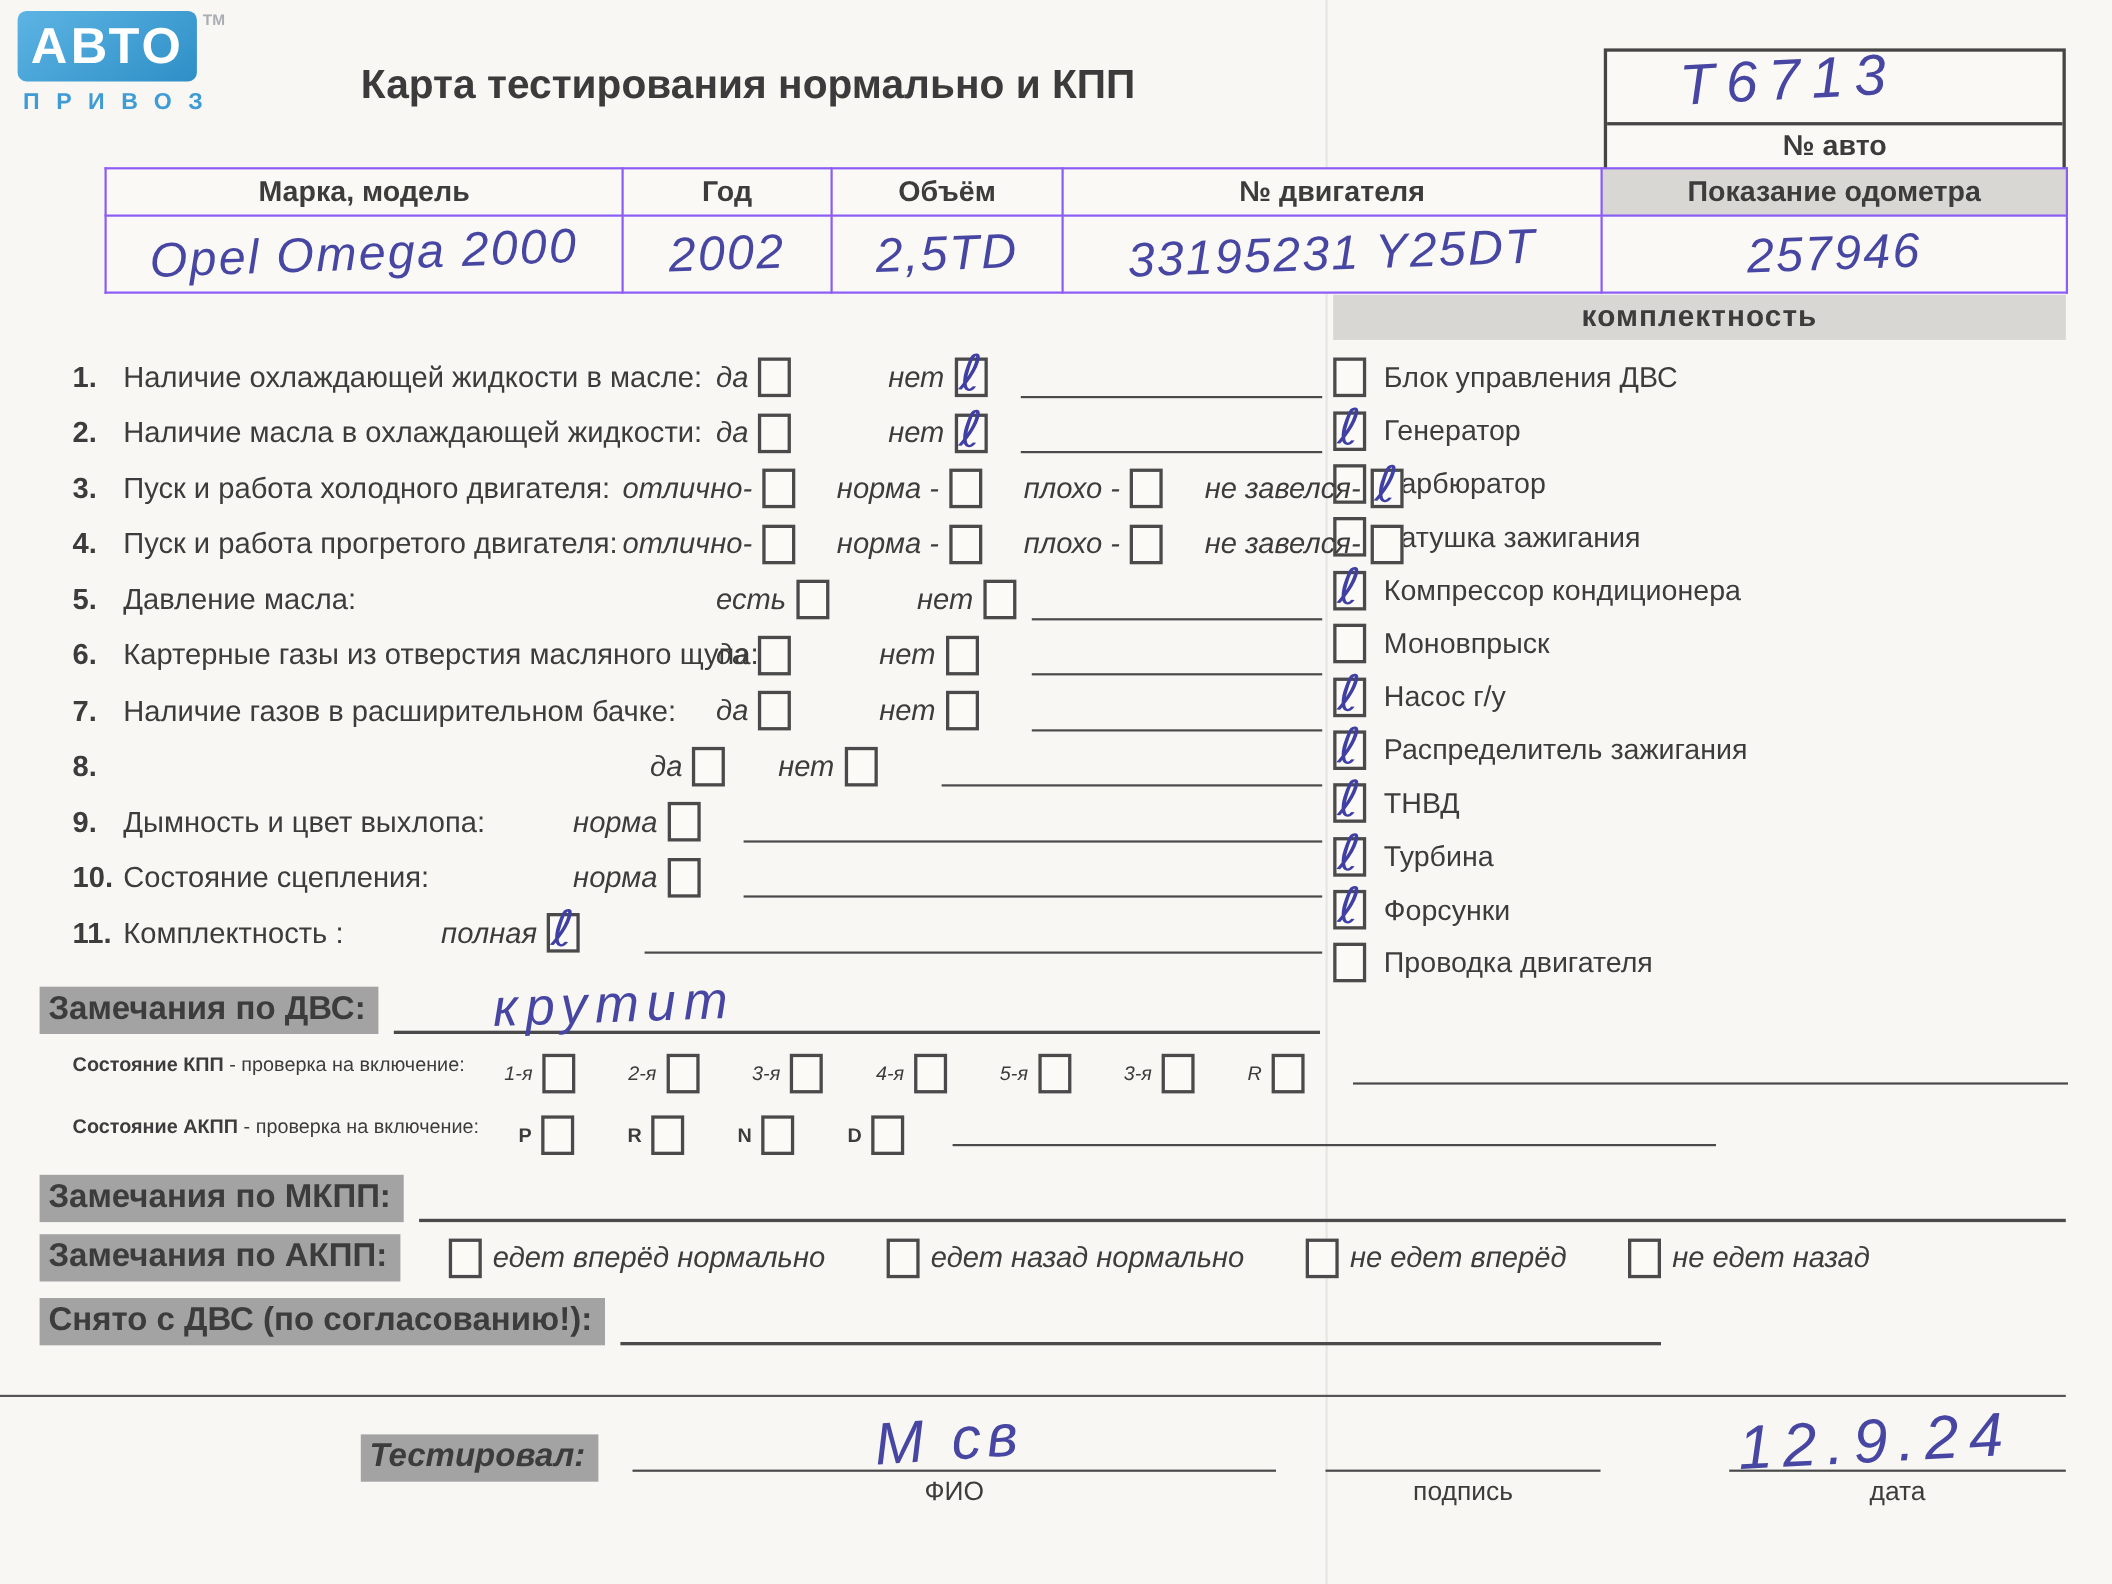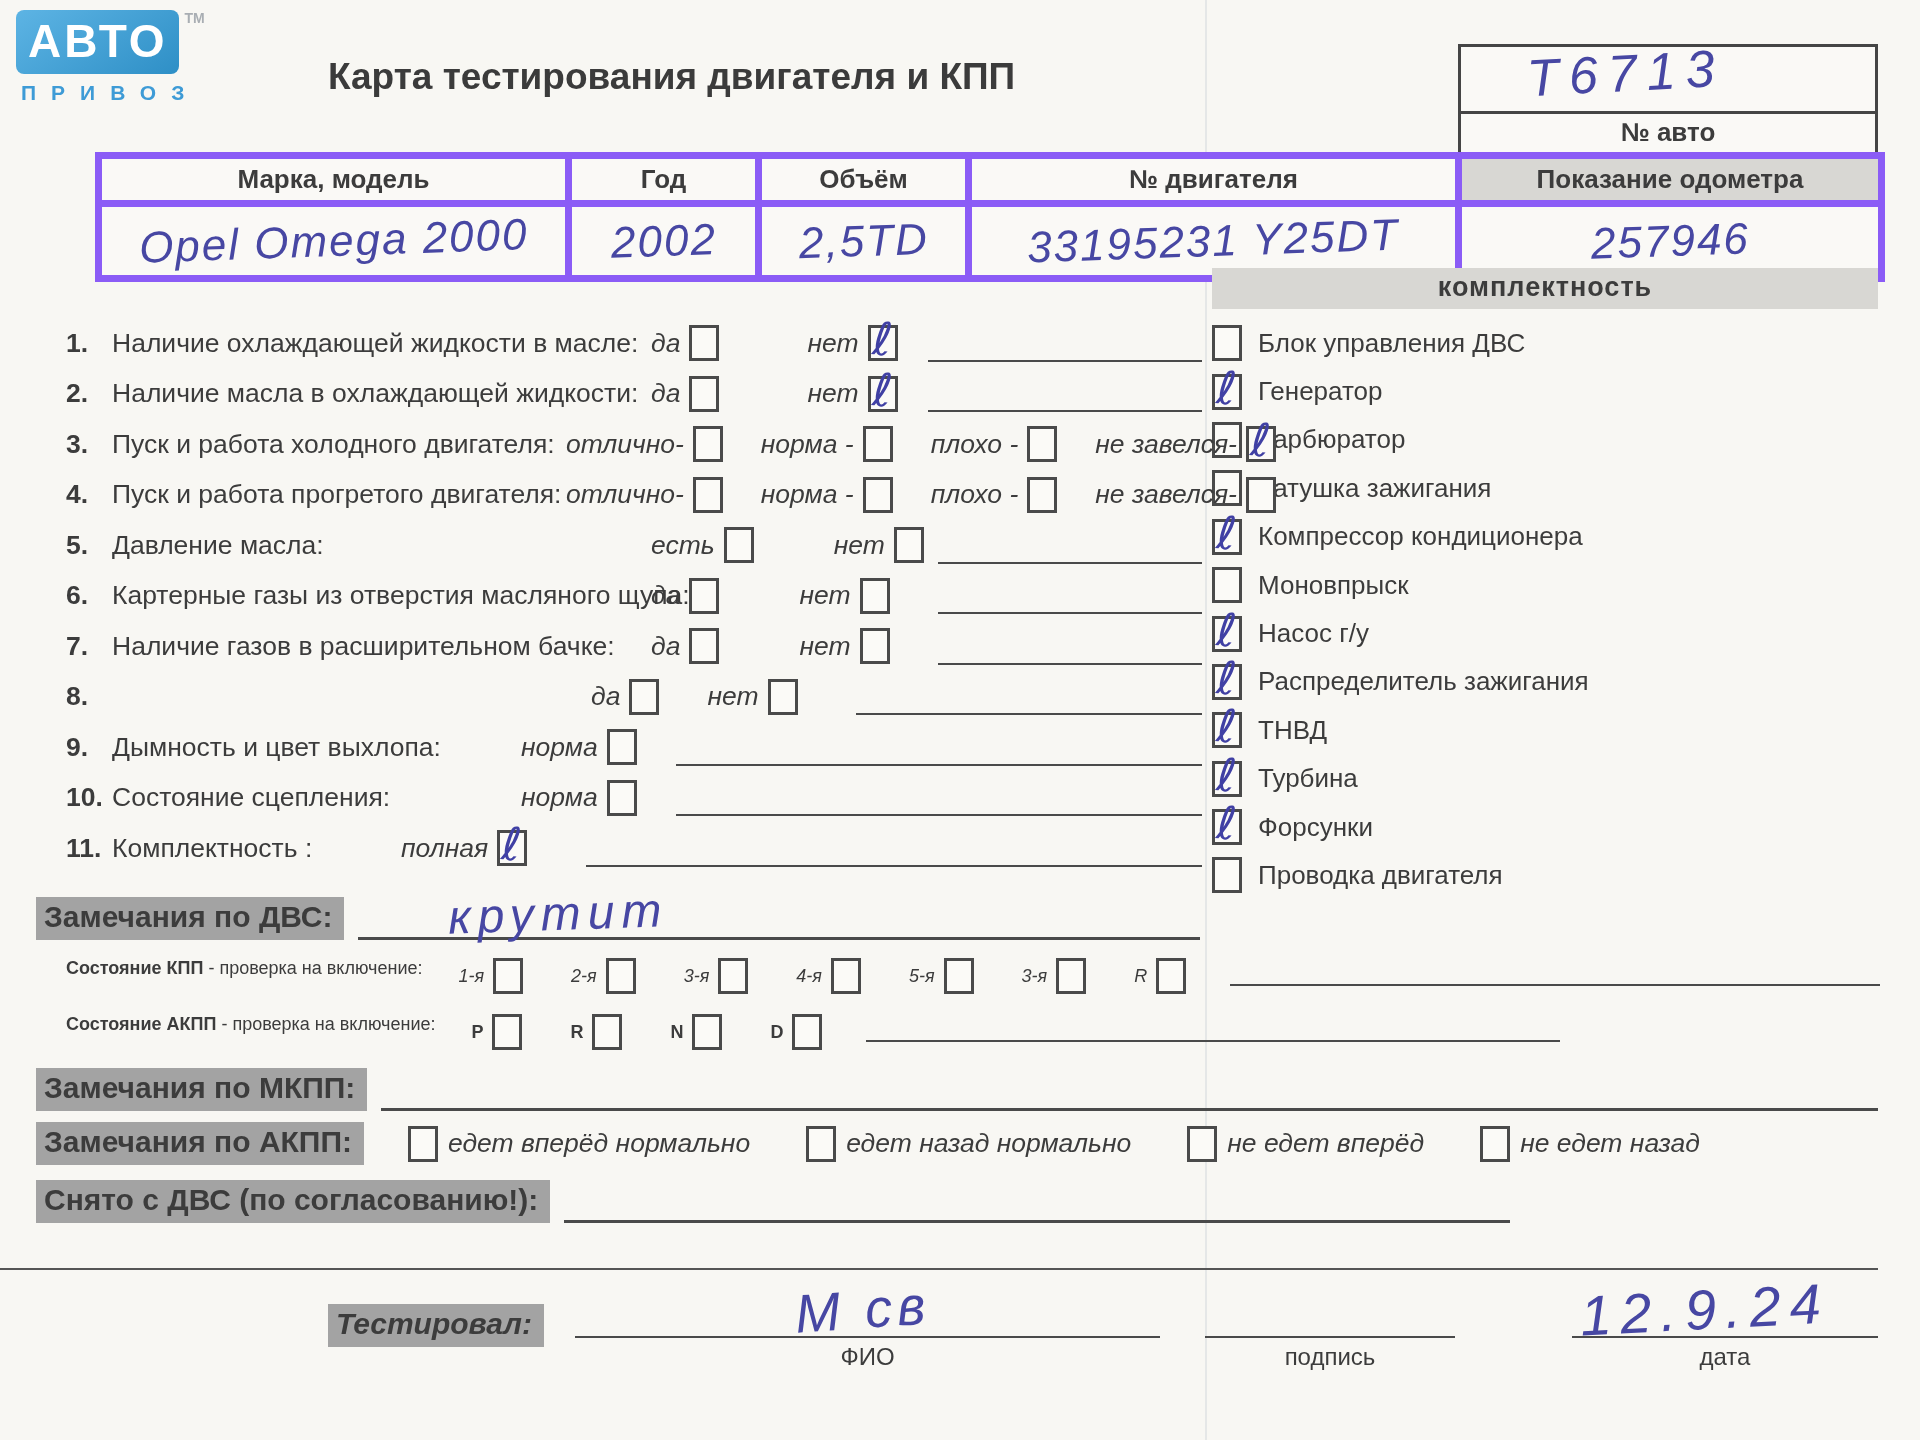--- a/index.html
+++ b/index.html
@@ -24,21 +24,21 @@
   
   .hw{font-style:italic;color:#4747a3;}
   .hw-carno{position:absolute;left:66px;top:-4px;font-size:52px;letter-spacing:10px;transform:rotate(-3deg);white-space:nowrap;}
   .hw-cell{font-size:44px;letter-spacing:2px;display:inline-block;transform:rotate(-2deg);white-space:nowrap;}
   .hw-note{position:absolute;left:90px;bottom:-4px;font-size:48px;letter-spacing:7px;transform:rotate(-2deg);white-space:nowrap;}
   .hw-sign{position:absolute;left:220px;bottom:-4px;font-size:54px;letter-spacing:5px;transform:rotate(-4deg);white-space:nowrap;}
   .hw-date{position:absolute;left:8px;bottom:-6px;font-size:56px;letter-spacing:9px;transform:rotate(-3deg);white-space:nowrap;}
 
   
   .vtable{position:absolute;left:95px;top:152px;width:1783px;border-collapse:collapse;table-layout:fixed;}
-  .vtable th,.vtable td{border:7px solid #8b5cf6;overflow:visible;}
+  .vtable th,.vtable td{border:2px solid #8b5cf6;overflow:visible;}
   .vtable th{font-size:26px;font-weight:bold;padding:5px 4px;background:#faf9f6;}
   .vtable th.shaded{background:#d8d7d3;}
   .vtable td{height:66px;text-align:center;background:#faf9f6;}
 
   
   .cb{position:relative;flex:none;width:30px;height:36px;border:3px solid #4a4a4a;background:#fbfaf7;
       display:inline-block;vertical-align:middle;box-sizing:border-box;}
   .cb .tick{position:absolute;left:2px;top:-12px;font-size:46px;line-height:1;color:#4040a4;font-style:normal;
             font-family:"DejaVu Sans",sans-serif;transform:rotate(6deg);}
 
@@ -113,21 +113,21 @@
 <div class="page">
   <div class="fold" style="left:1205px"></div>
 
   <div class="logo">
     <div>
       <span class="logo-badge">АВТО</span><span class="logo-tm">ТМ</span>
     </div>
     <div class="logo-sub">ПРИВОЗ</div>
   </div>
 
-  <h1 class="title">Карта тестирования двигателя и КПП</h1>
+  <h1 class="title">Карта тестирования нормально и КПП</h1>
 
   <div class="car-box">
     <div class="car-box-value">
       <span class="hw hw-carno">Т6713</span>
     </div>
     <div class="car-box-label">№ авто</div>
   </div>
 
   <table class="vtable">
     <colgroup>

